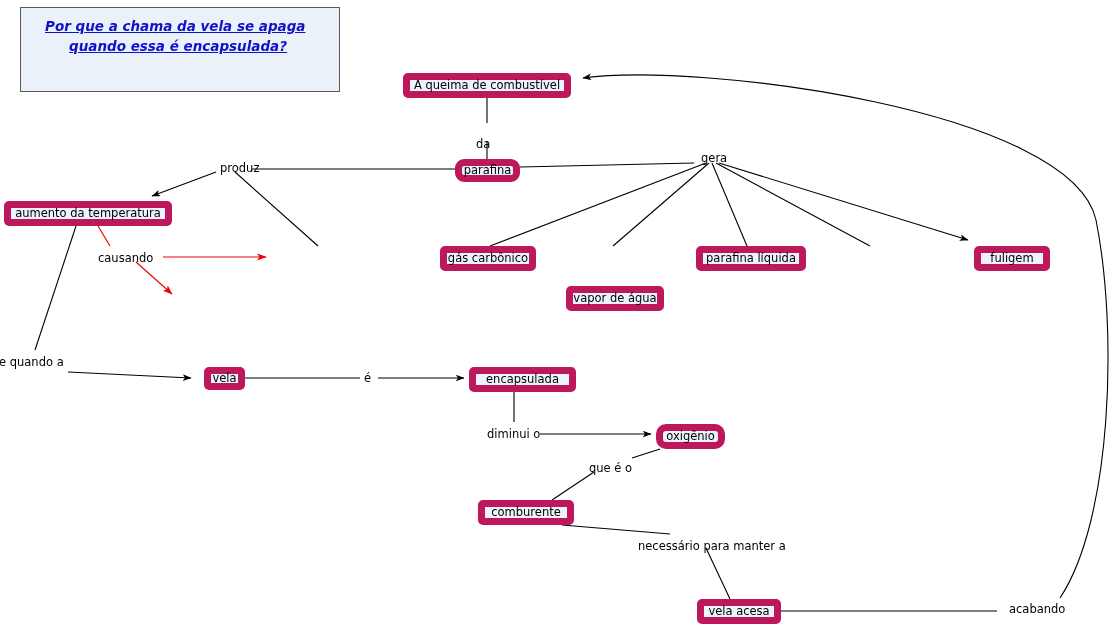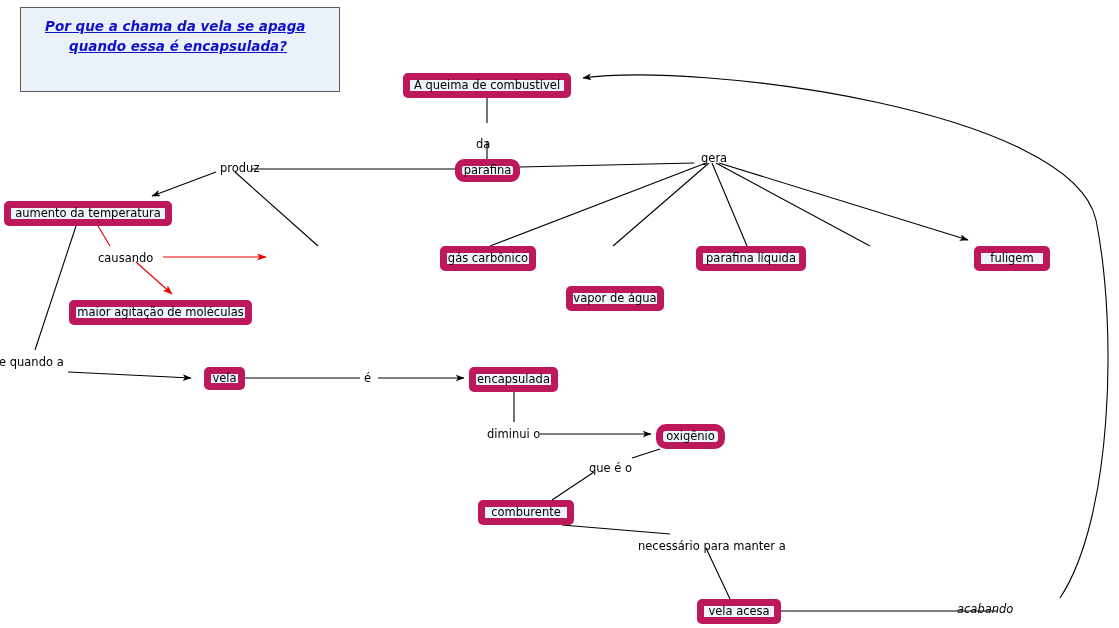--- a/index.html
+++ b/index.html
@@ -136,23 +136,20 @@
 
   <div class="node" style="left:455px; top:159px; width:65px; height:23px;border-radius:9px;">
     <span>parafina</span>
   </div>
 
   <div class="node" style="left:4px; top:201px; width:168px; height:25px;">
     <span>aumento da temperatura</span>
   </div>
 
 
-  <div class="node" style="left:69px; top:300px; width:183px; height:25px;">
-    <span>maior agitação de moléculas</span>
-  </div>
 
   <div class="node" style="left:440px; top:246px; width:96px; height:25px;">
     <span>gás carbônico</span>
   </div>
 
   <div class="node" style="left:566px; top:246px; width:98px; height:25px;margin-top:40px;">
     <span>vapor de água</span>
   </div>
 
   <div class="node" style="left:696px; top:246px; width:110px; height:25px;">
@@ -161,21 +158,21 @@
 
 
   <div class="node" style="left:974px; top:246px; width:76px; height:25px;">
     <span>fuligem</span>
   </div>
 
   <div class="node" style="left:204px; top:367px; width:41px; height:23px;">
     <span>vela</span>
   </div>
 
-  <div class="node" style="left:469px; top:367px; width:89px; height:25px;">
+  <div class="node" style="left:469px; top:367px; width:107px; height:25px;">
     <span>encapsulada</span>
   </div>
 
   <div class="node" style="left:656px; top:424px; width:69px; height:25px;border-radius:10px;">
     <span>oxigênio</span>
   </div>
 
   <div class="node" style="left:478px; top:500px; width:96px; height:25px;">
     <span>comburente</span>
   </div>
@@ -186,15 +183,15 @@
 
   <div class="linklabel" style="left:476px; top:117px;margin-top:20px;">da</div>
   <div class="linklabel" style="left:220px; top:161px;">produz</div>
   <div class="linklabel" style="left:701px; top:151px;">gera</div>
   <div class="linklabel" style="left:98px; top:251px;">causando</div>
   <div class="linklabel" style="left:-1px; top:355px;">e quando a</div>
   <div class="linklabel" style="left:364px; top:371px;">é</div>
   <div class="linklabel" style="left:487px; top:427px;">diminui o</div>
   <div class="linklabel" style="left:589px; top:461px;">que é o</div>
   <div class="linklabel" style="left:638px; top:539px;">necessário para manter a</div>
-  <div class="linklabel" style="left:957px; top:602px;font-style:italic;">acabando</div>
+  <div class="linklabel" style="left:1009px; top:602px;">acabando</div>
 
 </div>
 
 </body></html>

